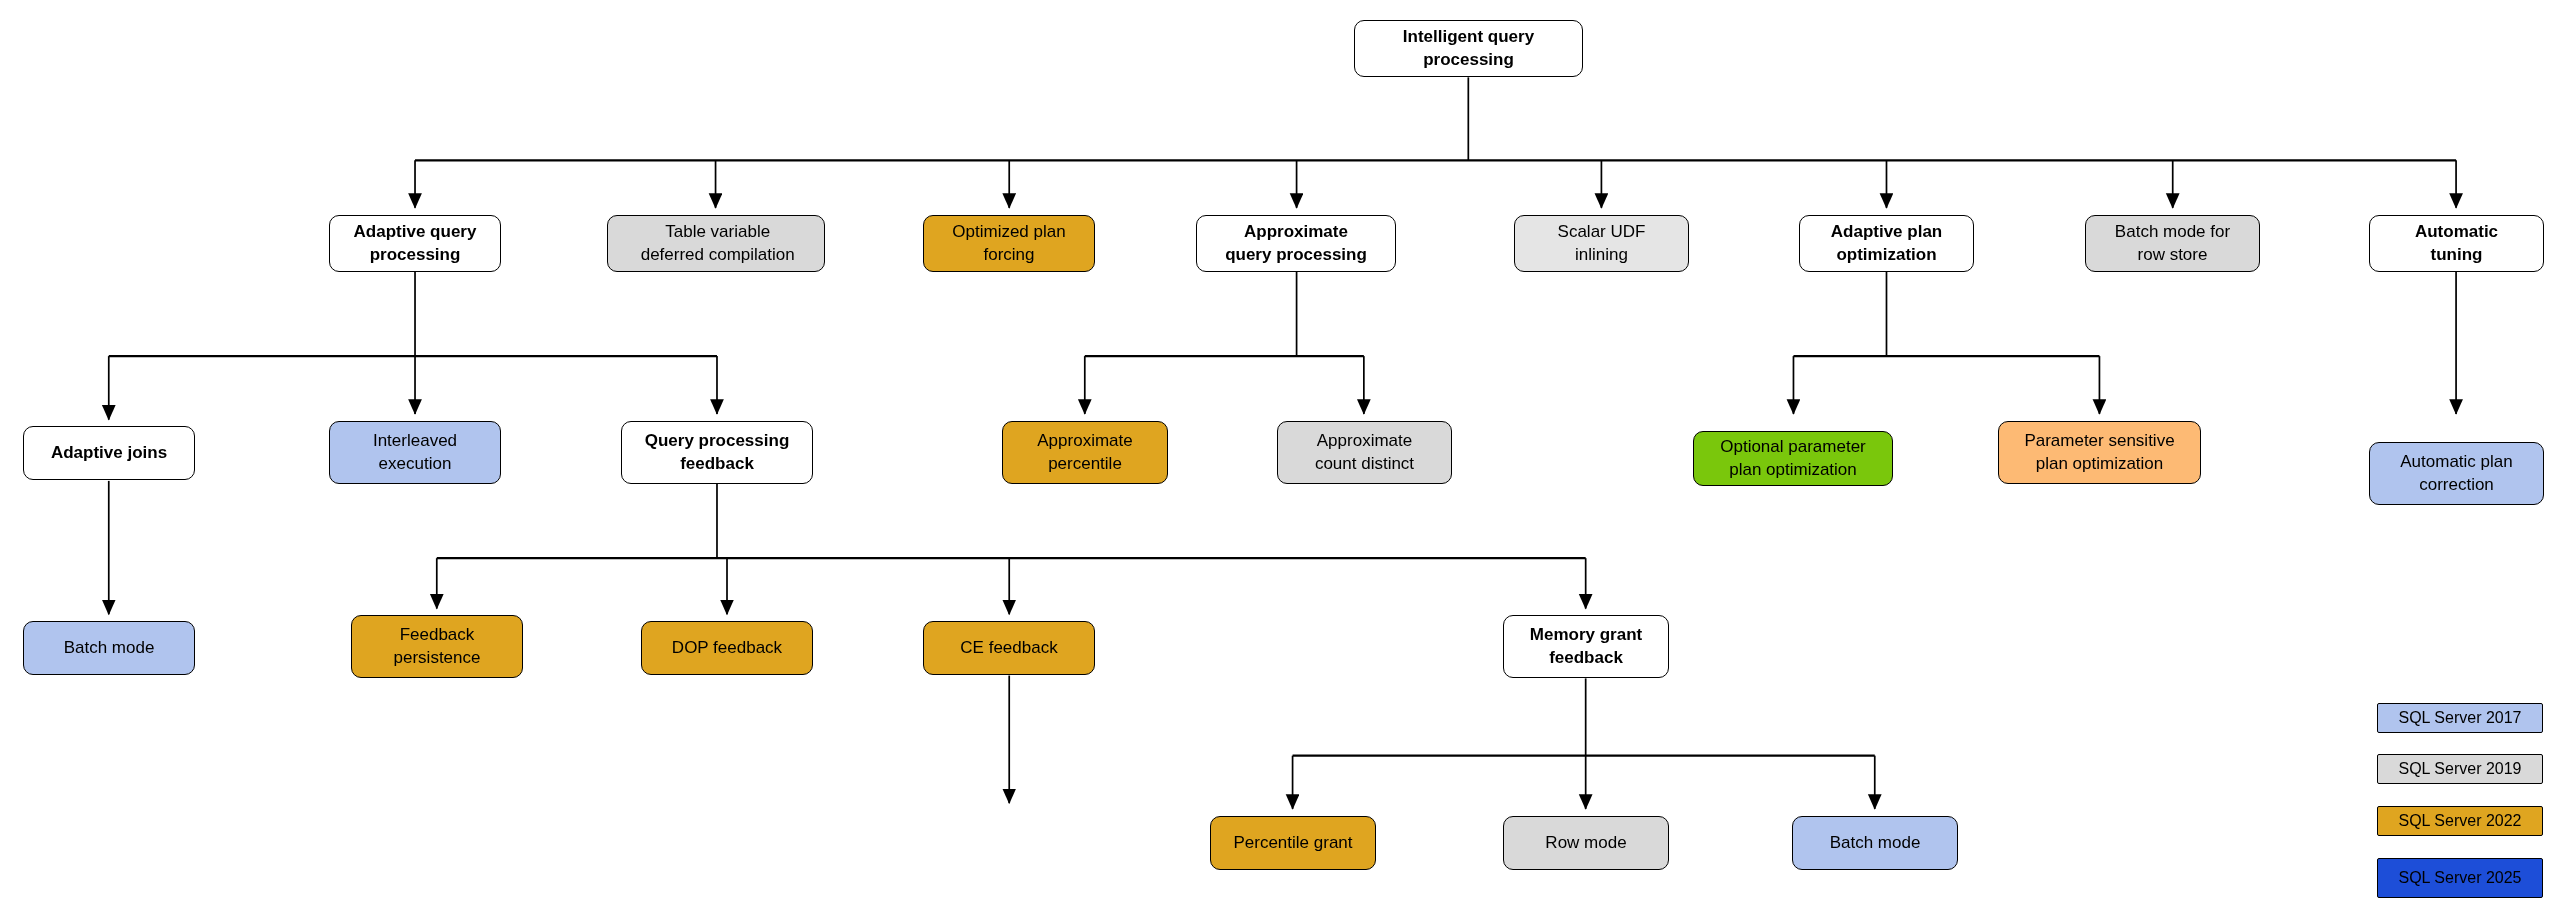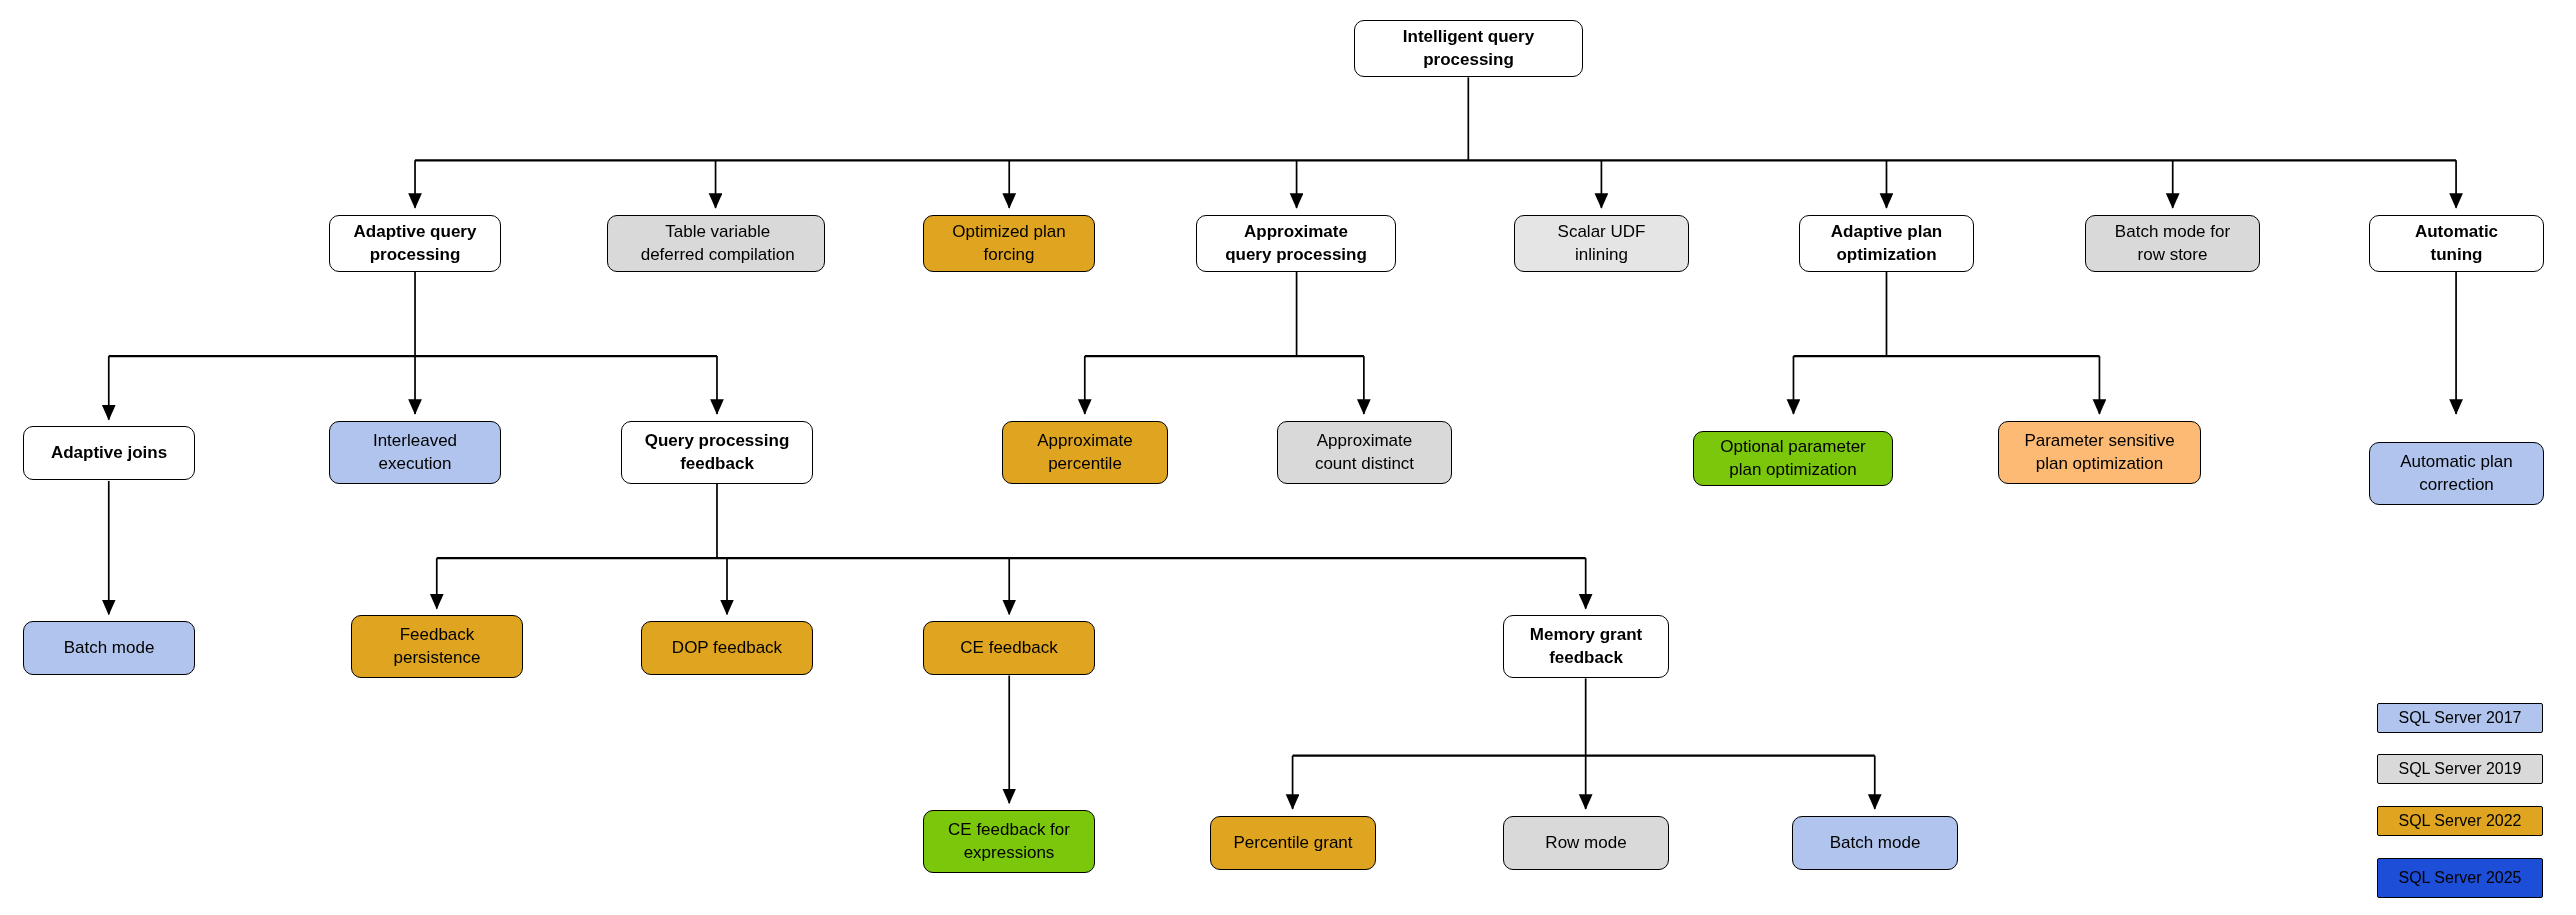--- a/index.html
+++ b/index.html
@@ -119,22 +119,20 @@
 plan optimization</div>
     <div class="node" style="left: 2369px; top: 421px; width: 175px; height: 63px; background: rgb(176, 196, 238); margin-top: 21px;">Automatic plan
 correction</div>
     <div class="node" style="left: 23px; top: 621px; width: 172px; height: 54px; background: rgb(176, 196, 238);">Batch mode</div>
     <div class="node" style="left: 351px; top: 615px; width: 172px; height: 63px; background: rgb(223, 165, 32);">Feedback
 persistence</div>
     <div class="node" style="left: 641px; top: 621px; width: 172px; height: 54px; background: rgb(223, 165, 32);">DOP feedback</div>
     <div class="node" style="left: 923px; top: 621px; width: 172px; height: 54px; background: rgb(223, 165, 32);">CE feedback</div>
     <div class="node bold" style="left: 1503px; top: 615px; width: 166px; height: 63px; background: rgb(255, 255, 255);">Memory grant
 feedback</div>
-    <div class="node" style="left: 923px; top: 810px; width: 172px; height: 63px; background: rgb(122, 199, 12);">CE feedback for
-expressions</div>
     <div class="node" style="left: 1210px; top: 816px; width: 166px; height: 54px; background: rgb(223, 165, 32);">Percentile grant</div>
     <div class="node" style="left: 1503px; top: 816px; width: 166px; height: 54px; background: rgb(217, 217, 217);">Row mode</div>
     <div class="node" style="left: 1792px; top: 816px; width: 166px; height: 54px; background: rgb(176, 196, 238);">Batch mode</div>
     <div class="legend-item" style="left: 2377px; top: 703px; width: 166px; height: 30px; background: rgb(176, 196, 238);">SQL Server 2017</div>
     <div class="legend-item" style="left: 2377px; top: 754px; width: 166px; height: 30px; background: rgb(217, 217, 217);">SQL Server 2019</div>
     <div class="legend-item" style="left: 2377px; top: 806px; width: 166px; height: 30px; background: rgb(223, 165, 32);">SQL Server 2022</div>
     <div class="legend-item" style="left: 2377px; top: 858px; width: 166px; height: 40px; background: #1d4ed8;">SQL Server 2025</div>
   </div>
 
 

